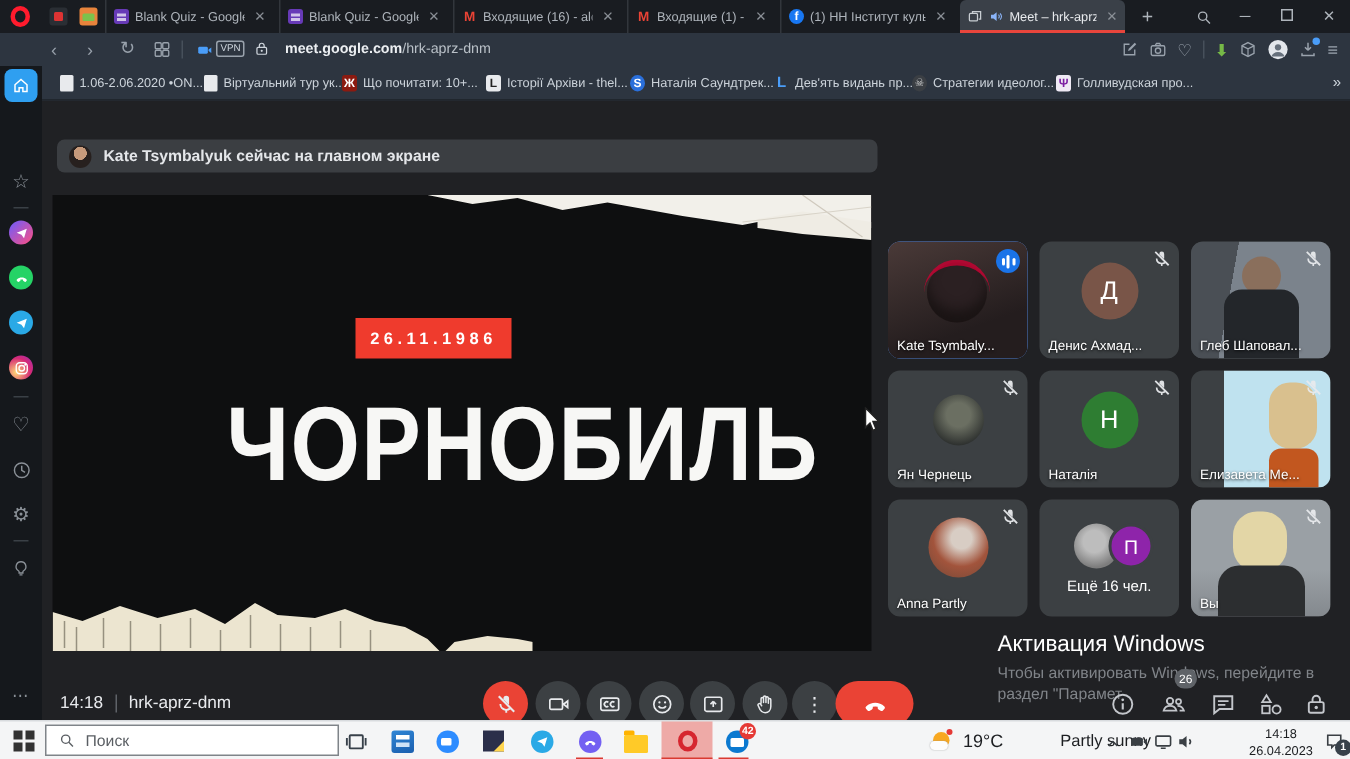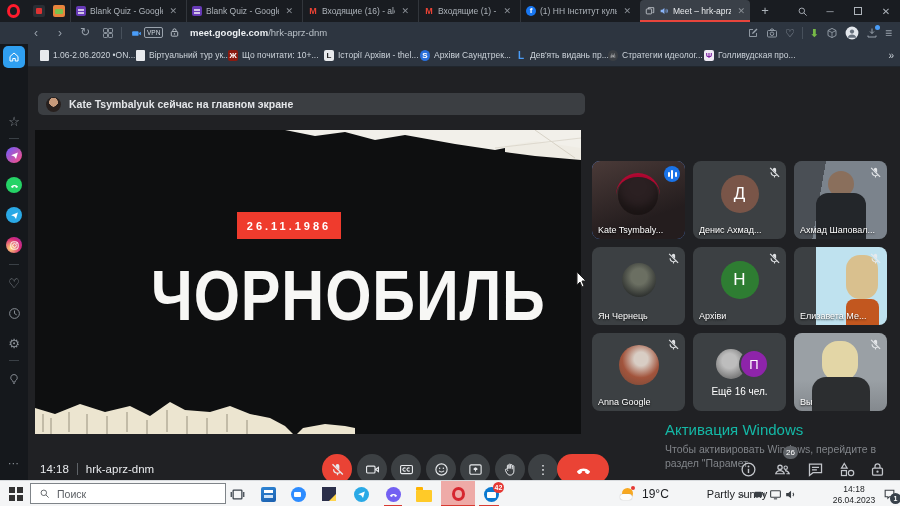--- a/index.html
+++ b/index.html
@@ -92,21 +92,21 @@
   .m-liza::before { content:""; position:absolute; left:30px; top:8px; width:32px; height:44px; border-radius:14px; background:#d9c08e; }
   .m-liza::after { content:""; position:absolute; left:30px; top:52px; width:33px; height:26px; border-radius:8px 8px 0 0; background:#c2571f; }
   .m-you { background:linear-gradient(180deg,#9aa0a5 0 60%,#84898e 100%); }
   .m-you::before { content:""; position:absolute; left:28px; top:8px; width:36px; height:40px; border-radius:16px; background:#e3d6a6; }
   .m-you::after { content:""; position:absolute; left:18px; top:44px; width:58px; height:34px; border-radius:14px 14px 0 0; background:#2c2e30; }
   .ov-c1 { position:absolute; left:23px; top:16px; width:30px; height:30px; border-radius:50%; background:radial-gradient(circle at 45% 40%,#bdbdbd 30%,#7d7d7d 70%); z-index:1; }
   .ov-c2 { position:absolute; left:46px; top:16px; width:30px; height:30px; border-radius:50%; background:#8e24aa; color:#fff; font-size:13px; display:flex; align-items:center; justify-content:center; z-index:2; border:2px solid #3c4043; }
   .ov-name { position:absolute; left:0; right:0; bottom:14px; text-align:center; color:#fff; font-size:10px; font-weight:500; }
 
   
-  .wm1 { position:absolute; left:637px; top:341px; color:#14b8a6; font-size:15px; }
+  .wm1 { position:absolute; left:637px; top:341px; color:#ffffff; font-size:15px; }
   .wm2 { position:absolute; left:637px; top:362px; color:#808489; font-size:10.5px; width:230px; line-height:1.35; }
 
   
   .mb-left { position:absolute; left:12px; top:383px; display:flex; align-items:center; gap:8px; color:#e8eaed; font-size:11.5px; }
   .mb-left .bar { width:1px; height:12px; background:#5f6368; }
   .cbtn { position:absolute; top:374px; width:30px; height:30px; border-radius:50%; background:#3c4043; color:#e8eaed; display:flex; align-items:center; justify-content:center; }
   .cbtn.red { background:#ea4335; }
   .endcall { position:absolute; left:529px; top:374px; width:52px; height:30px; border-radius:15px; background:#ea4335; color:#fff; display:flex; align-items:center; justify-content:center; }
   .ric { position:absolute; top:381px; width:17px; height:17px; color:#c3c6cb; z-index:4; }
   .badge26 { position:absolute; left:755px; top:366px; min-width:15px; height:13px; border-radius:7px; background:#5f6368; color:#fff; font-size:8px; display:flex; align-items:center; justify-content:center; padding:0 2px; z-index:5; }
@@ -394,21 +394,21 @@
     <div class="bm" style="left:200px;">
       <span class="sq-ic" style="background:#8b1a10;color:#fff;">Ж</span>
       <span>Що почитати: 10+...</span>
     </div>
     <div class="bm" style="left:296px;">
       <span class="sq-ic" style="background:#e8eaed;color:#222;">L</span>
       <span>Історії Архіви - thel...</span>
     </div>
     <div class="bm" style="left:392px;">
       <span class="sq-ic" style="background:#2a6fdb;border-radius:50%;color:#fff;">S</span>
-      <span>Архіви Саундтрек...</span>
+      <span>Наталія Саундтрек...</span>
     </div>
     <div class="bm" style="left:488px;">
       <span class="sq-ic" style="background:transparent;color:#4a9df8;font-size:10px;">L</span>
       <span>Дев'ять видань пр...</span>
     </div>
     <div class="bm" style="left:580px;">
       <span class="sq-ic" style="background:#3b3f44;border-radius:50%;color:#ddd;font-size:7px;">☠</span>
       <span>Стратегии идеолог...</span>
     </div>
     <div class="bm" style="left:676px;">
@@ -525,49 +525,49 @@
       <svg class="tmic">
           <use href="#i-micoff"></use>
         </svg>
       <span class="tname">Денис Ахмад...</span>
     </div>
     <div class="tile" style="left:766px;top:81px;">
       <div class="media m-gleb"></div>
       <svg class="tmic">
           <use href="#i-micoff"></use>
         </svg>
-      <span class="tname">Ахмад Шаповал...</span>
+      <span class="tname">Глеб Шаповал...</span>
     </div>
     <div class="tile" style="left:564px;top:167px;">
       <span class="photoav" style="width:34px;height:34px;top:16px;background:radial-gradient(circle at 50% 40%,#6b6f62 30%,#2f3230 75%);"></span>
       <svg class="tmic">
           <use href="#i-micoff"></use>
         </svg>
       <span class="tname">Ян Чернець</span>
     </div>
     <div class="tile" style="left:665px;top:167px;">
       <span class="letterav" style="background:#2e7d32;">Н</span>
       <svg class="tmic">
           <use href="#i-micoff"></use>
         </svg>
-      <span class="tname">Архіви</span>
+      <span class="tname">Наталія</span>
     </div>
     <div class="tile" style="left:766px;top:167px;">
       <div class="media m-liza" style="left:22px;"></div>
       <svg class="tmic">
           <use href="#i-micoff"></use>
         </svg>
       <span class="tname">Елизавета Ме...</span>
     </div>
     <div class="tile" style="left:564px;top:253px;">
       <span class="photoav" style="width:40px;height:40px;background:radial-gradient(circle at 55% 35%,#d8cdc4 20%,#a2543c 55%,#7c4a38 90%);"></span>
       <svg class="tmic">
           <use href="#i-micoff"></use>
         </svg>
-      <span class="tname">Anna Google</span>
+      <span class="tname">Anna Partly</span>
     </div>
     <div class="tile" style="left:665px;top:253px;">
       <span class="ov-c1"></span>
       <span class="ov-c2">П</span>
       <span class="ov-name">Ещё 16 чел.</span>
     </div>
     <div class="tile" style="left:766px;top:253px;">
       <div class="media m-you"></div>
       <svg class="tmic">
           <use href="#i-micoff"></use>

